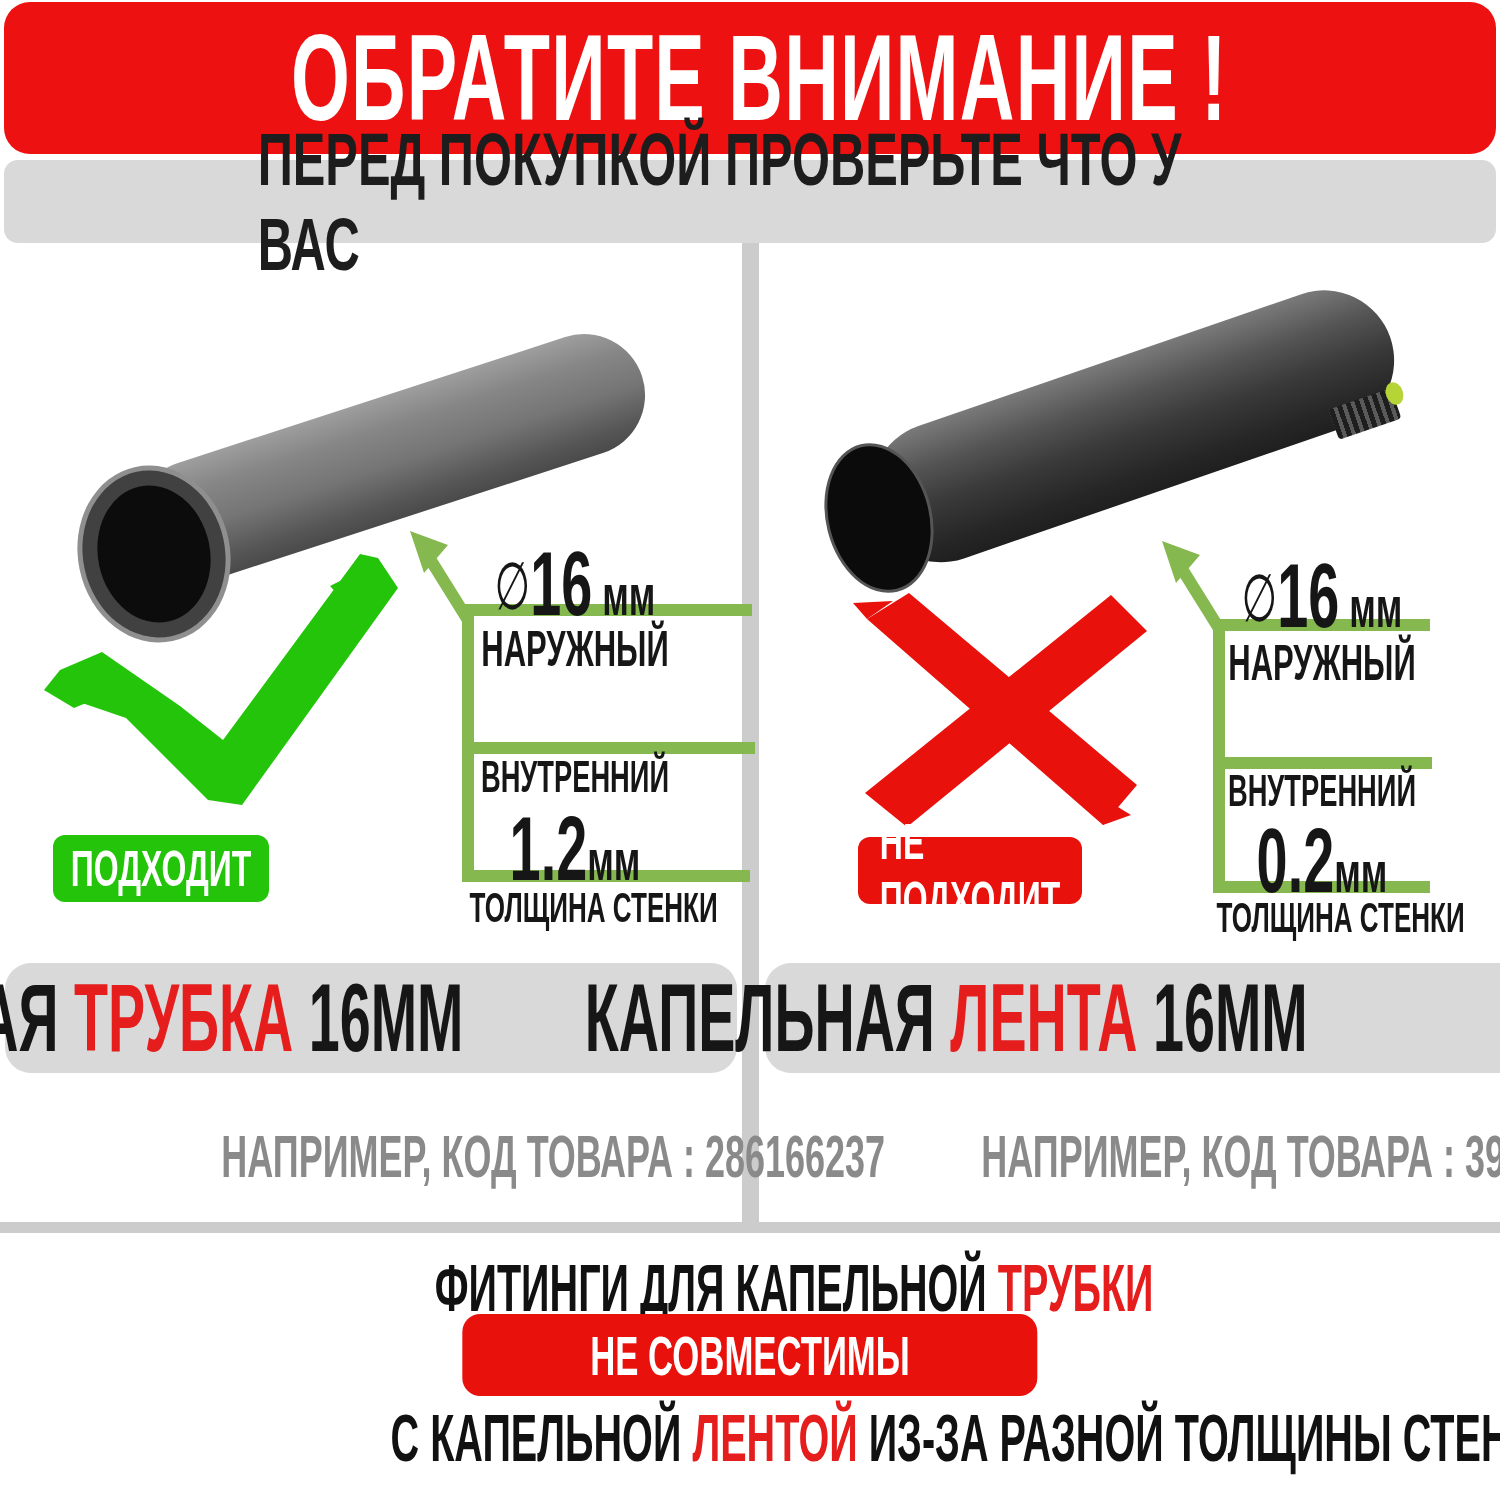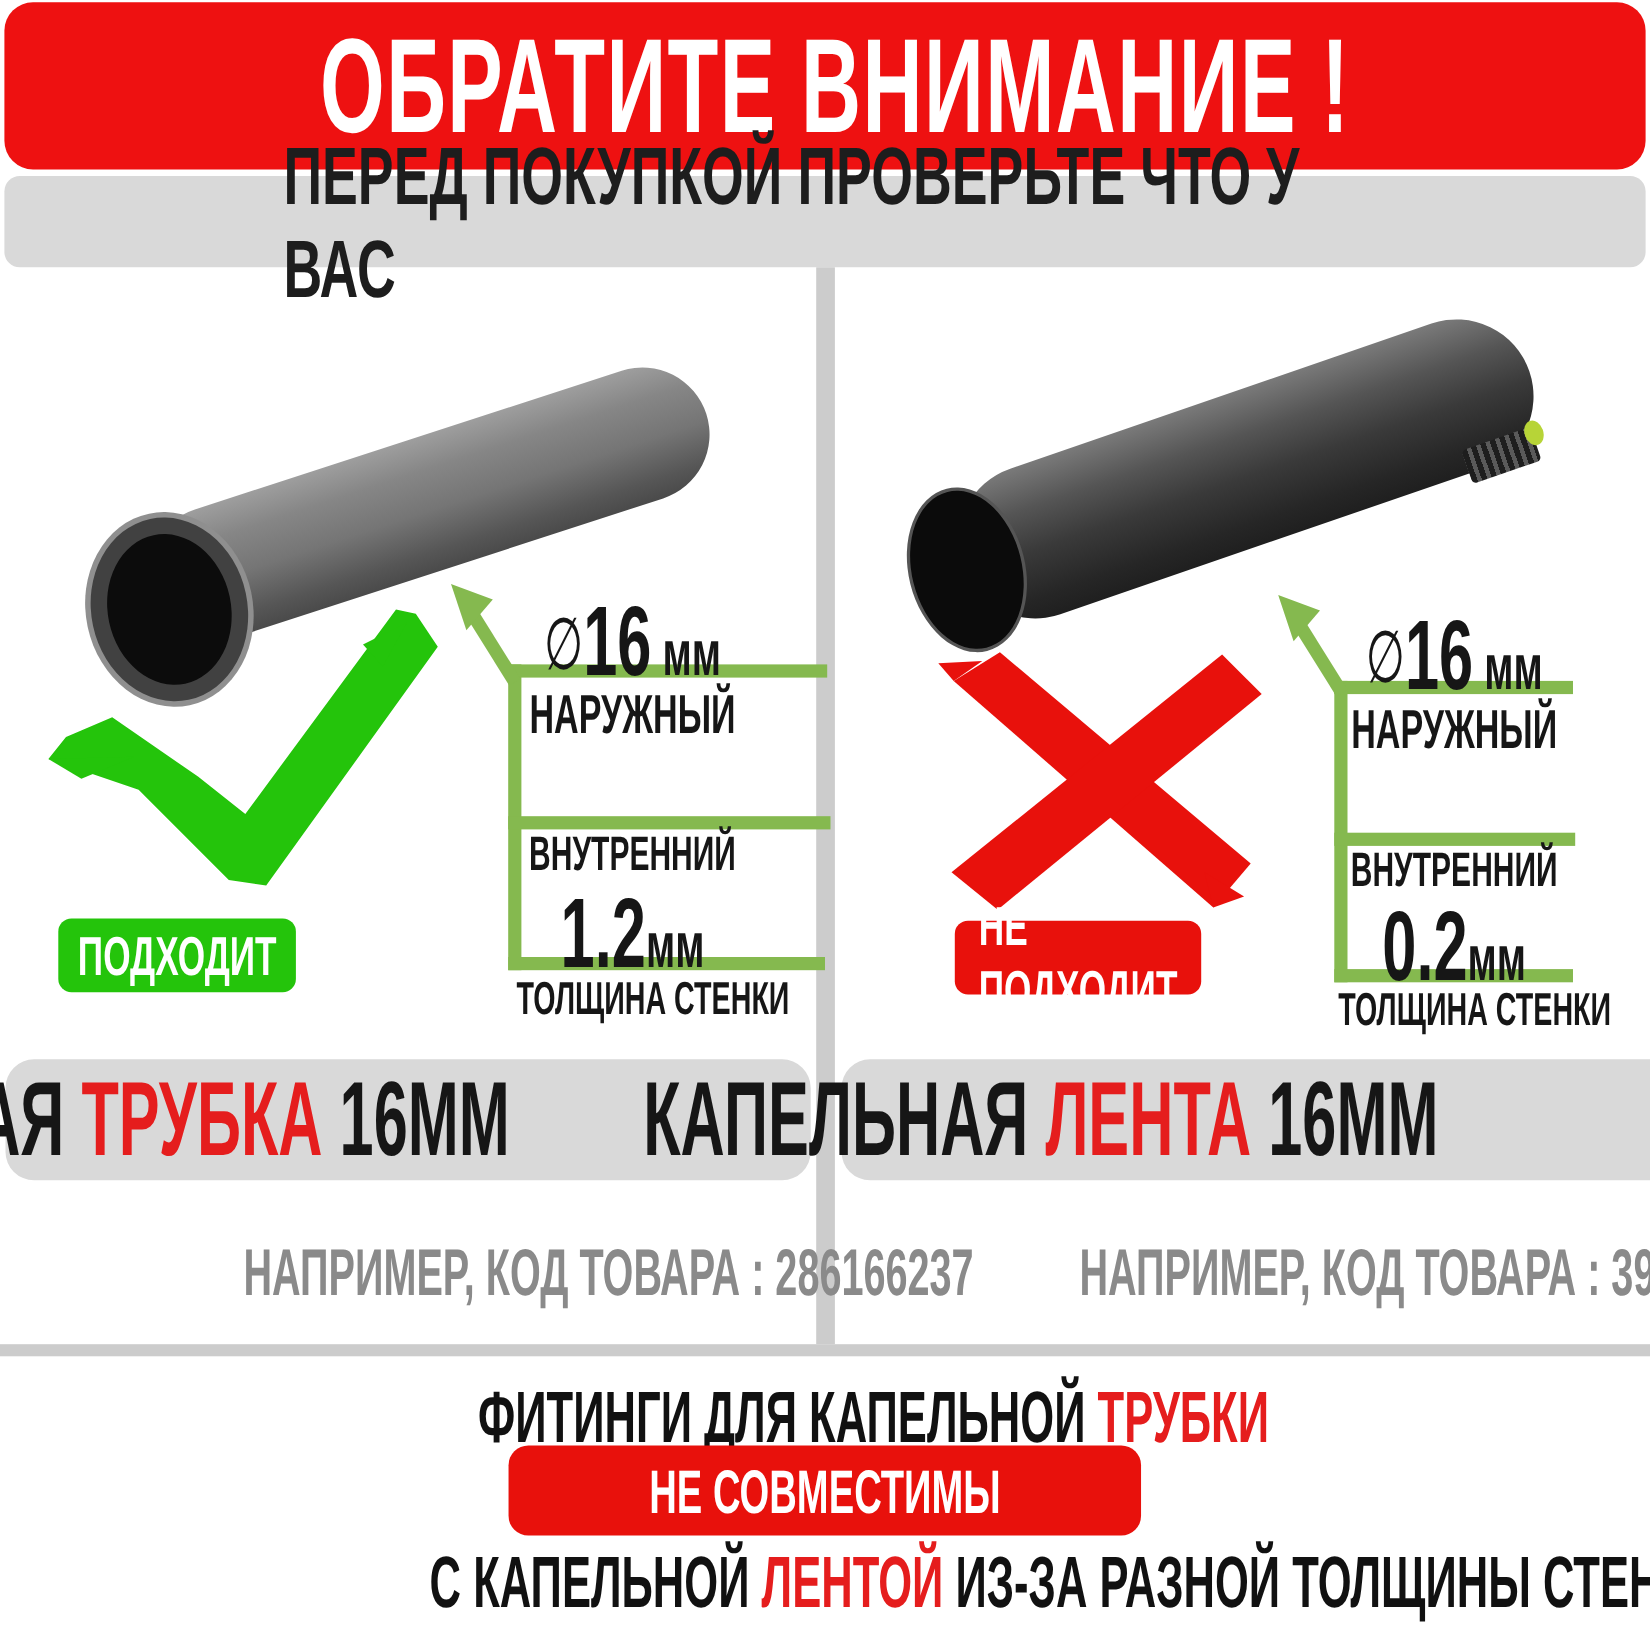--- a/index.html
+++ b/index.html
@@ -143,21 +143,21 @@
     <div class="tape-dot"></div>
   </div>
 
   <svg class="abs" style="left:845px;top:585px;" width="310" height="245" viewBox="0 0 310 245">
     <path d="M22,34 L64,8 L292,200 L258,240 Z" fill="#e8110c"></path>
     <path d="M266,10 L302,46 L62,242 L20,208 Z" fill="#e8110c"></path>
     <path d="M22,34 L8,18 L48,16 Z" fill="#e8110c"></path>
     <path d="M258,240 L286,230 L250,208 Z" fill="#e8110c"></path>
   </svg>
 
-  <div class="abs verdict verdict-no" style="left:858px;top:837px;width:224px;height:67px;margin-left:10px;">
+  <div class="abs verdict verdict-no" style="left:858px;top:837px;width:224px;height:67px;">
     <span class="t">НЕ ПОДХОДИТ</span>
   </div>
 
   <div class="gline" style="left:1213px;top:619px;width:12px;height:274px;"></div>
   <div class="gline" style="left:1213px;top:619px;width:217px;height:12px;"></div>
   <div class="gline" style="left:1213px;top:757px;width:219px;height:12px;"></div>
   <div class="gline" style="left:1213px;top:881px;width:217px;height:12px;"></div>
 
   <svg class="abs" style="left:1150px;top:535px;" width="85" height="100" viewBox="0 0 85 100">
     <path d="M70,95 L32,34" stroke="#85b94f" stroke-width="12" fill="none"></path>

